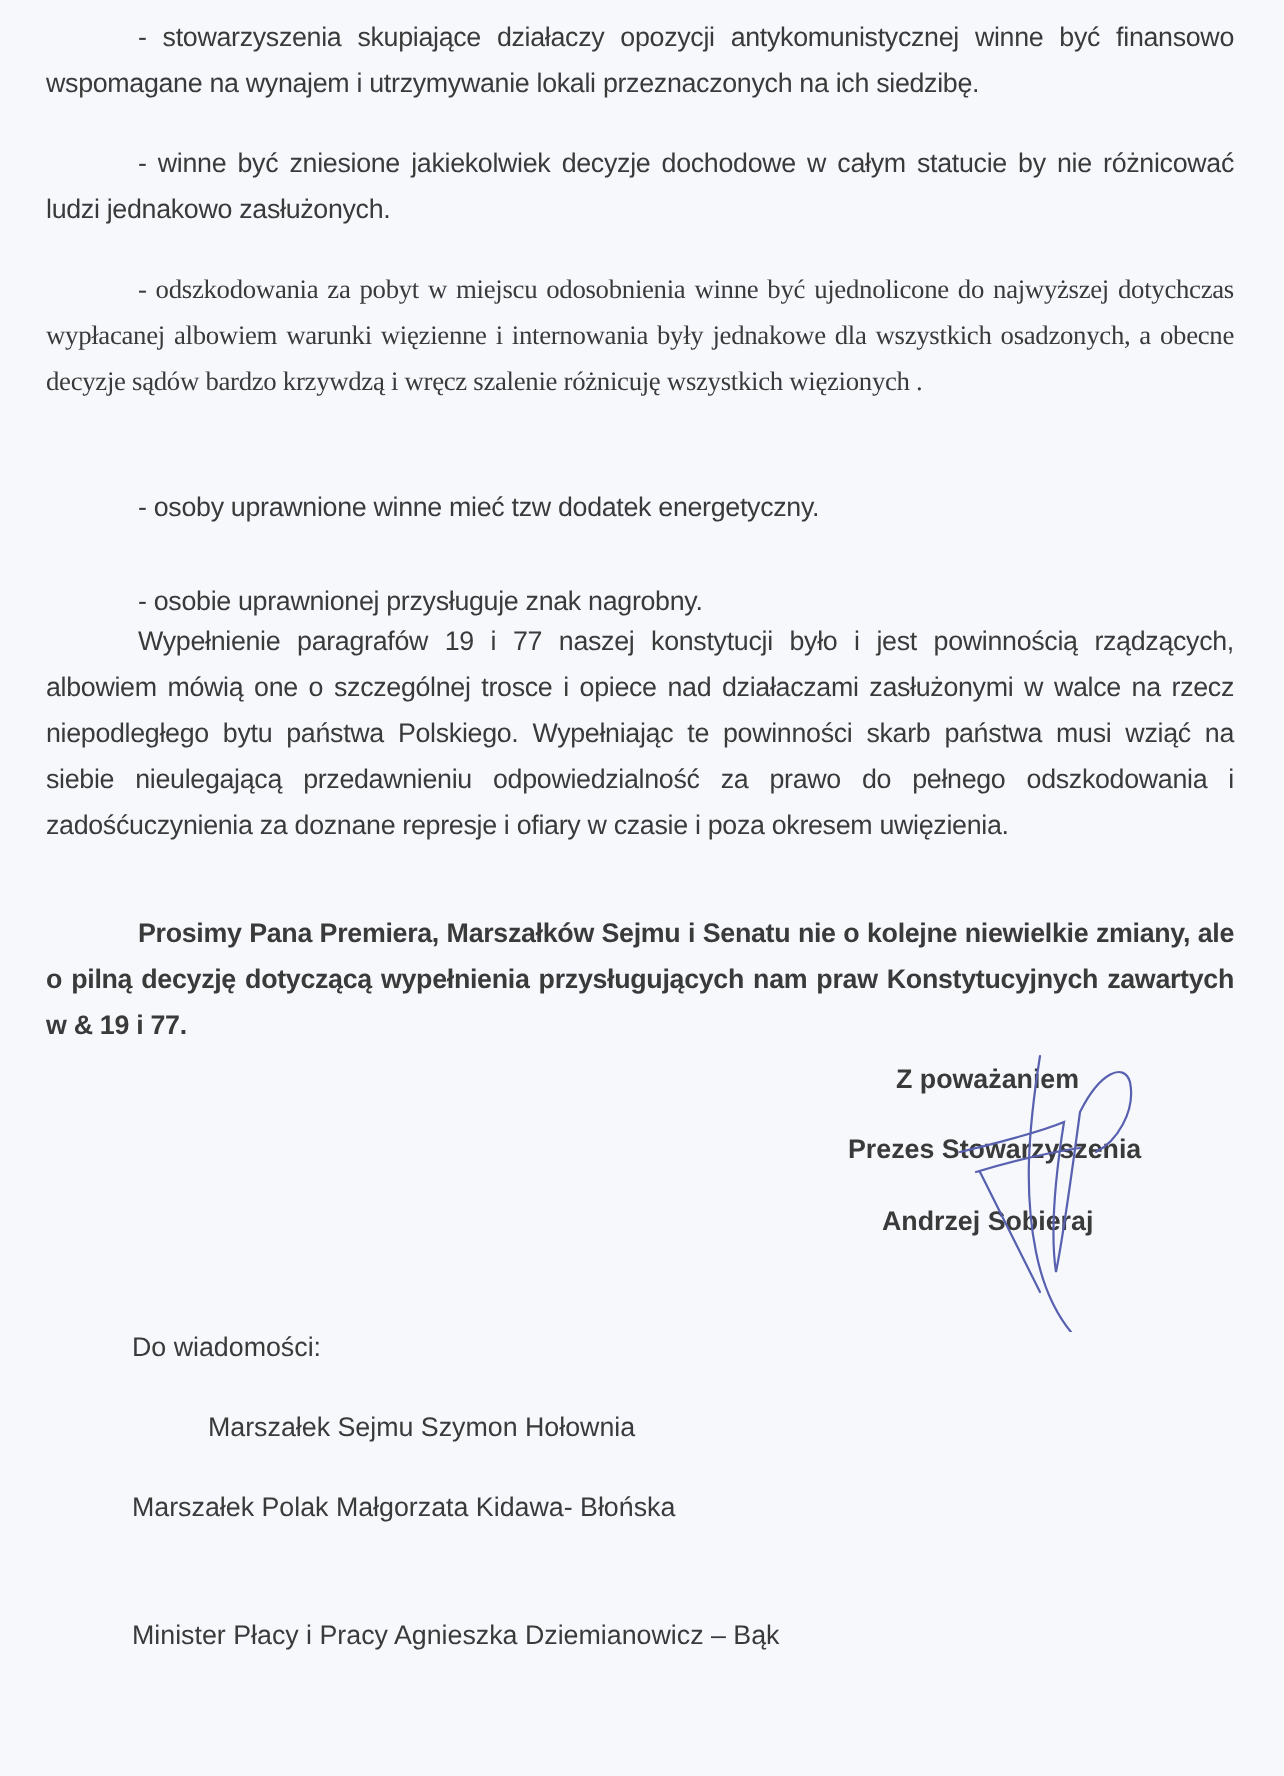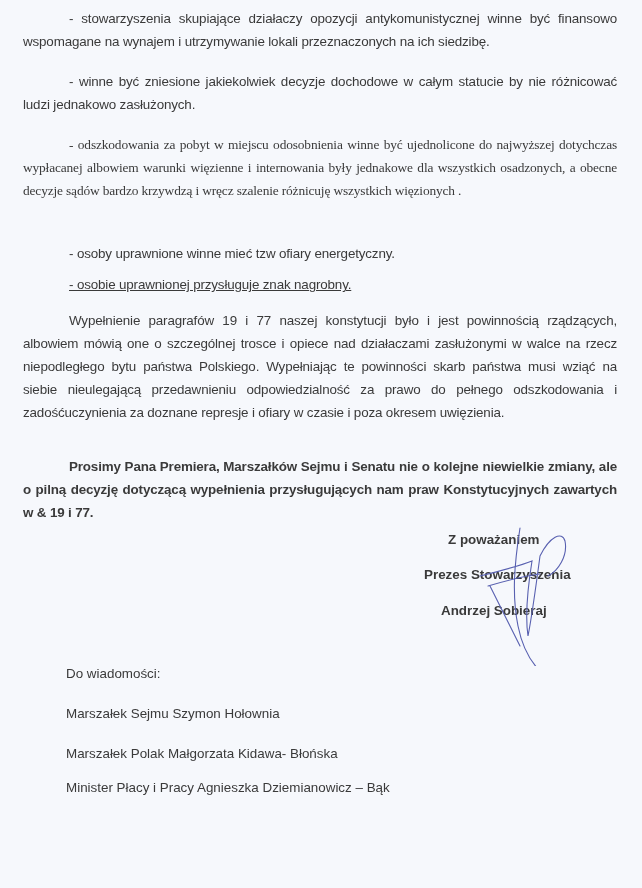--- a/index.html
+++ b/index.html
@@ -29,30 +29,30 @@
   }
   .signature { position: absolute; left: 470px; top: 526px; width: 110px; height: 140px; }
 </style>
 </head>
 <body>
 
 <div class="page">
   <p class="para indent" style="top:-6px;">- stowarzyszenia skupiające działaczy opozycji antykomunistycznej winne być finansowo  wspomagane na wynajem i utrzymywanie lokali przeznaczonych na ich siedzibę.</p>
   <p class="para indent" style="top:57px;">- winne być zniesione jakiekolwiek decyzje dochodowe w całym statucie by nie różnicować ludzi jednakowo zasłużonych.</p>
   <p class="para indent" style="top:120px;font-family:Liberation Serif, serif;">- odszkodowania za pobyt w miejscu odosobnienia winne być ujednolicone do najwyższej dotychczas wypłacanej albowiem warunki więzienne i internowania były jednakowe dla wszystkich osadzonych, a obecne decyzje sądów bardzo krzywdzą i wręcz szalenie różnicuję wszystkich więzionych .</p>
-  <p class="para indent" style="top:229px;">-  osoby uprawnione winne mieć tzw ofiary energetyczny.</p>
-  <p class="para indent" style="top:260px;text-decoration:underline;">- osobie uprawnionej przysługuje znak nagrobny.</p>
+  <p class="para indent" style="top:229px;">-  osoby uprawnione winne mieć tzw dodatek energetyczny.</p>
+  <p class="para indent" style="top:276px;">- osobie uprawnionej przysługuje znak nagrobny.</p>
   <p class="para indent" style="top:296px;">Wypełnienie paragrafów 19 i 77 naszej konstytucji było i jest powinnością rządzących, albowiem mówią one o szczególnej trosce i opiece nad działaczami zasłużonymi w walce na rzecz niepodległego bytu państwa Polskiego. Wypełniając te powinności skarb państwa musi wziąć na siebie nieulegającą przedawnieniu odpowiedzialność za prawo do pełnego odszkodowania i zadośćuczynienia za doznane represje i ofiary w czasie i poza okresem uwięzienia.</p>
   <p class="para indent bold" style="top:442px;">Prosimy Pana Premiera, Marszałków Sejmu i Senatu nie o kolejne niewielkie zmiany, ale o pilną decyzję dotyczącą wypełnienia przysługujących nam praw Konstytucyjnych zawartych w &amp; 19 i 77.</p>
 
   <div class="sig" style="left:448px; top:532px;">Z poważaniem</div>
   <div class="sig" style="left:424px; top:567px;">Prezes Stowarzyszenia</div>
   <div class="sig" style="left:441px; top:603px;">Andrzej Sobieraj</div>
 
   <svg class="signature" viewBox="0 0 110 140">
     <path d="M50 2 C 44 40, 42 70, 48 100 C 52 120, 60 135, 70 145 M10 50 C 30 45, 50 40, 62 35 C 58 60, 55 90, 58 110 C 62 90, 66 60, 70 30 M70 30 C 80 10, 92 5, 95 15 C 98 30, 88 45, 78 50 M20 60 C 30 80, 40 100, 50 120 M18 60 C 35 55, 55 50, 70 48" fill="none" stroke="#5860b0" stroke-width="1.1" stroke-linecap="round"></path>
   </svg>
 
   <div class="cc" style="top:666px;">Do wiadomości:</div>
-  <div class="cc" style="top:706px;">Marszałek Sejmu Szymon Hołownia</div>
+  <div class="cc" style="top:706px;margin-left:38px;">Marszałek Sejmu Szymon Hołownia</div>
   <div class="cc" style="top:746px;">Marszałek Polak Małgorzata Kidawa- Błońska</div>
-  <div class="cc" style="top:780px;">Minister Płacy i Pracy Agnieszka Dziemianowicz – Bąk</div>
+  <div class="cc" style="top:810px;">Minister Płacy i Pracy Agnieszka Dziemianowicz – Bąk</div>
 </div>
 
 </body></html>

